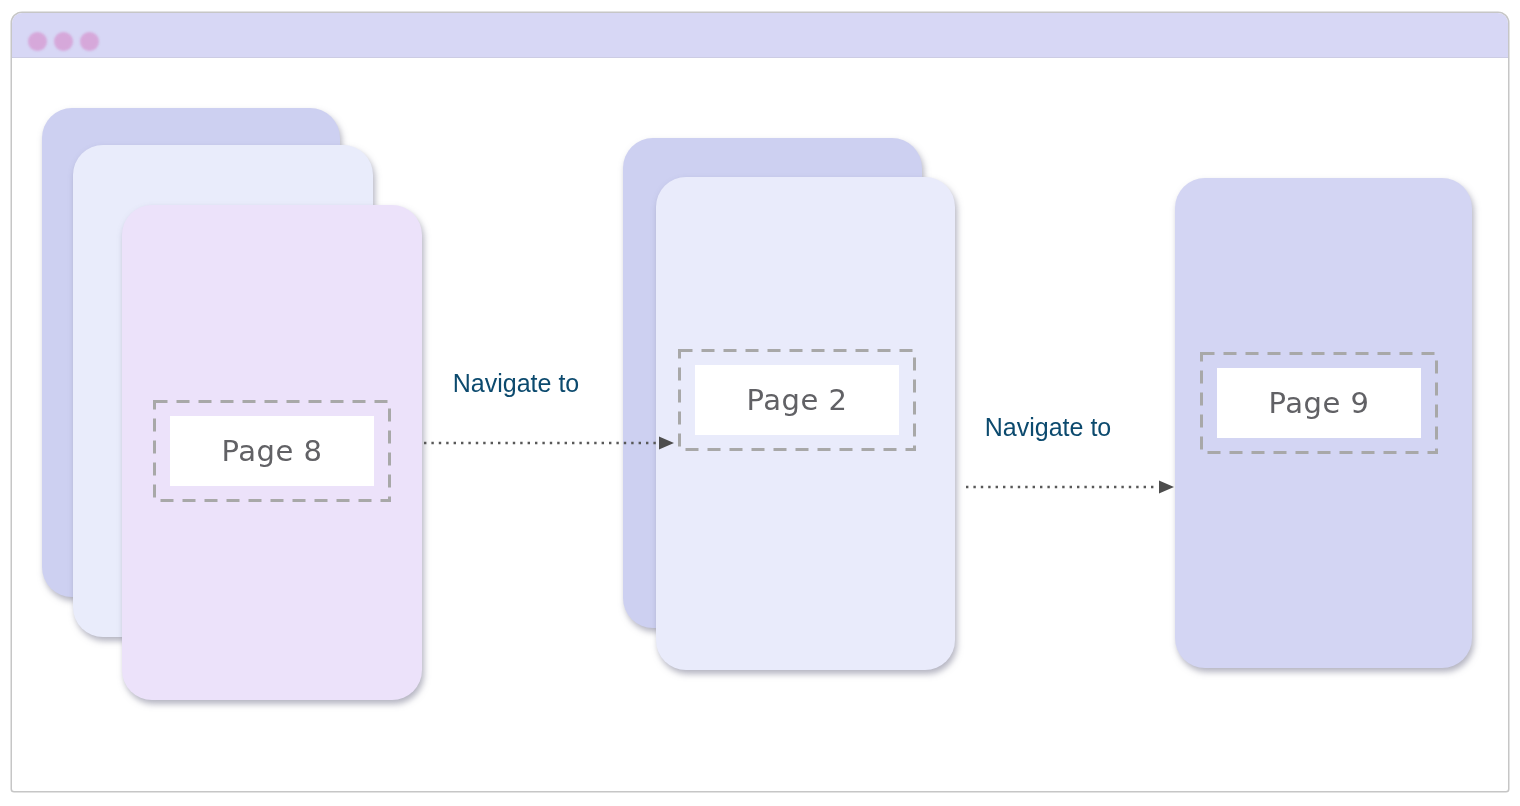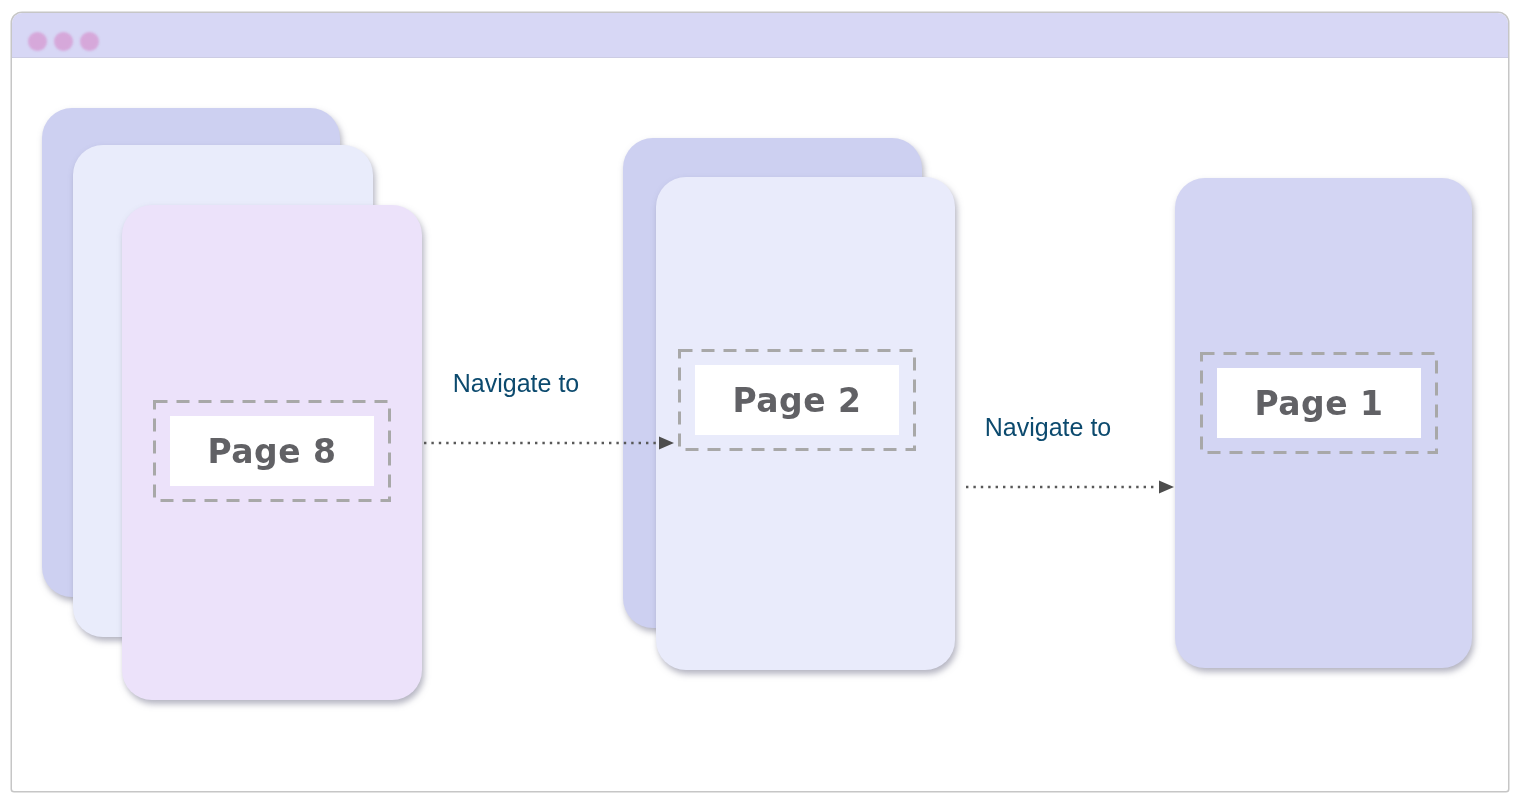--- a/index.html
+++ b/index.html
@@ -56,21 +56,21 @@
   }
   .page-label svg { position: absolute; left: 0; top: 0; }
   .label-box {
     position: absolute; left: 17px; top: 16px;
     width: 204px; height: 70px;
     background: #ffffff;
     display: flex; align-items: center; justify-content: center;
   }
   .label-text {
     font-family: "DejaVu Sans", sans-serif;
-    font-size: 33px; font-weight: bold;
+    font-size: 29px; font-weight: normal;
     letter-spacing: 0.5px;
     color: #616165;
   }
   .pl-3 { left: 141px;  top: 387px; }
   .pl-2 { left: 666px;  top: 336px; }
   .pl-1 { left: 1188px; top: 339px; }
 
   
   .arrow { position: absolute; }
   .a1 { left: 412px; top: 421px; }
@@ -120,21 +120,21 @@
     <div class="label-box">
       <span class="label-text">Page 2</span>
     </div>
   </div>
 
   <div class="page-label pl-1">
     <svg width="238" height="102">
       <rect x="1.5" y="1.5" width="235" height="99" fill="none" stroke="#a8a8a8" stroke-width="3" stroke-dasharray="13 9"></rect>
     </svg>
     <div class="label-box">
-      <span class="label-text">Page 1</span>
+      <span class="label-text">Page 9</span>
     </div>
   </div>
 
   <svg class="arrow a1" width="252" height="18">
     <line x1="0" y1="9" x2="234" y2="9" stroke="#585858" stroke-width="2.4" stroke-dasharray="2.4 5"></line>
     <polygon points="235,2.5 250,9 235,15.5" fill="#4d4d4d"></polygon>
   </svg>
   <div class="nav-text t1">Navigate to</div>
 
   <svg class="arrow a2" width="210" height="18">

